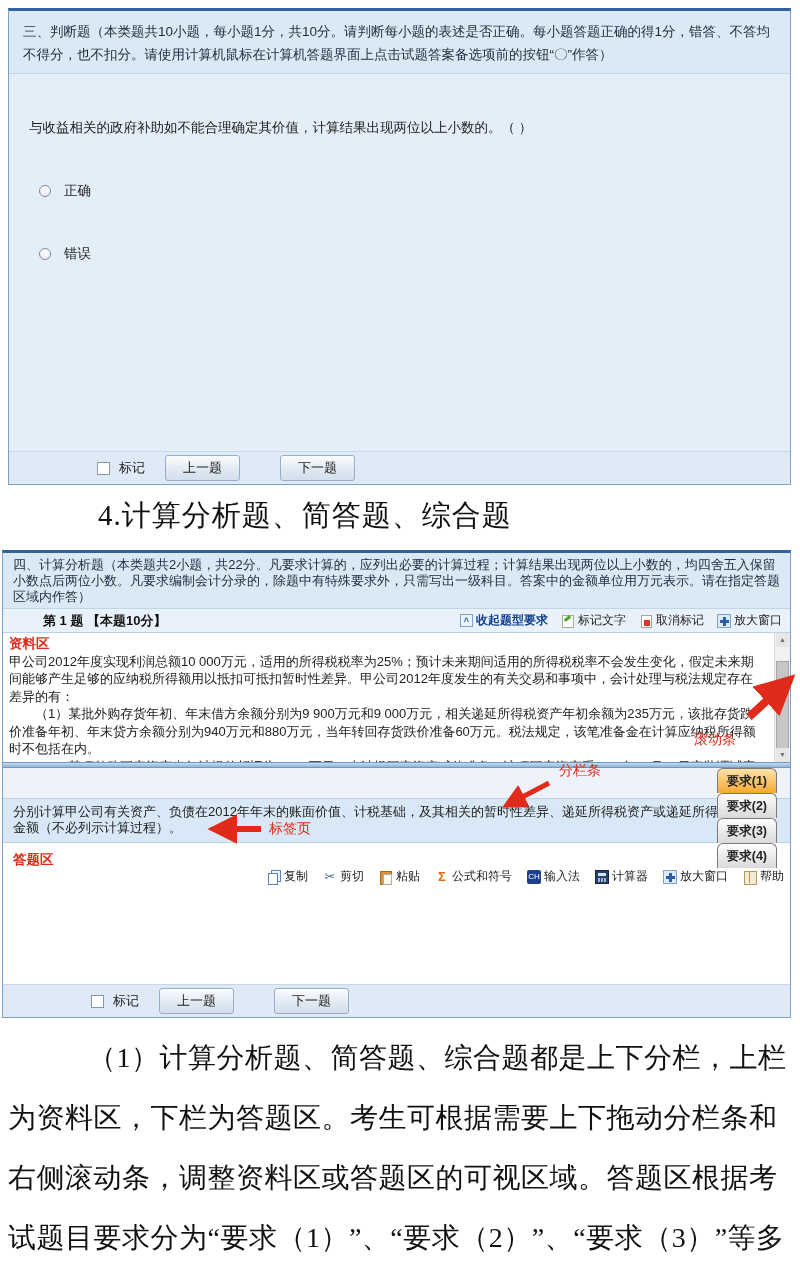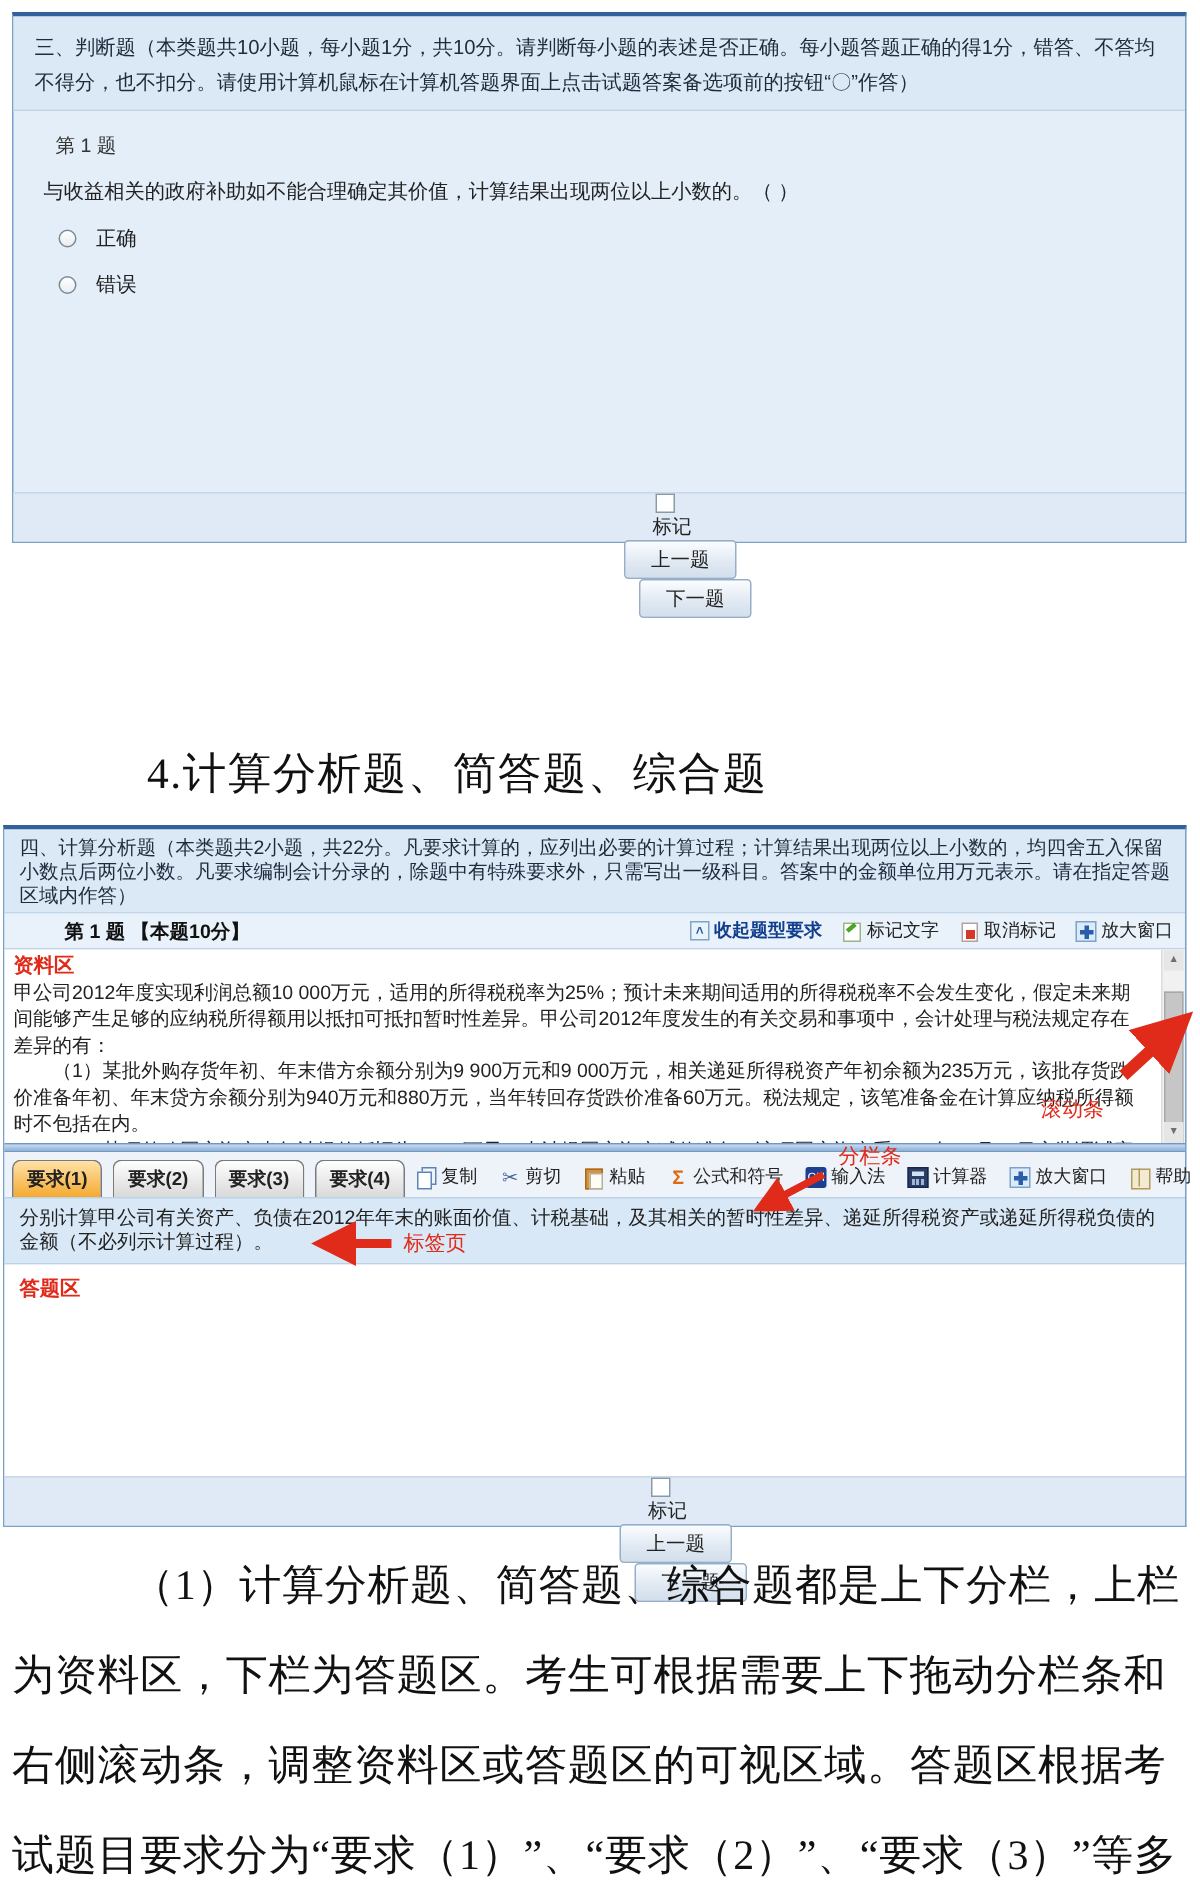--- a/index.html
+++ b/index.html
@@ -9,21 +9,21 @@
     font-family:"Liberation Sans","DejaVu Sans",sans-serif;
     color:#222; overflow:hidden;
   }
 
   
   .panel {
     position:absolute; background:#e3eef9;
     border:1px solid #7ba1c9; border-top:3px solid #31629c;
     display:flex; flex-direction:column;
   }
-  #panel1 { left:8px; top:8px; width:783px; height:354px; }
+  #panel1 { left:8px; top:8px; width:783px; height:477px;gap:32px; }
   #panel2 { left:2px; top:550px; width:789px; height:468px; }
 
   .panel-header {
     padding:9px 14px 7px; font-size:13.5px; line-height:23px;
     background:#dbe8f5; color:#1c2c3c; border-bottom:1px solid #c2d6ea;
   }
   #panel2 .panel-header { padding:4px 10px 3px; font-size:13px; line-height:16px; }
 
   
   .q-no { margin:14px 0 0 28px; font-size:13px; color:#333; }
@@ -32,21 +32,21 @@
   .radio {
     width:12px; height:12px; border:1px solid #7d8a96; border-radius:50%;
     background:linear-gradient(#ffffff,#e8edf2); flex:none;
   }
   .opt-label { margin-left:13px; font-size:13.5px; }
 
   .flex-spacer { flex:1; }
 
   .panel-footer {
     height:33px; display:flex; align-items:center;
-    padding-left:88px; background:#dfeaf6; border-top:1px solid #c6d8ea;flex-direction:column;
+    padding-left:88px; background:#dfeaf6; border-top:1px solid #c6d8ea;
   }
   .checkbox {
     width:13px; height:13px; background:#fff; border:1px solid #8b98a5; flex:none;
   }
   .cb-label { margin-left:9px; font-size:13px; }
   .nav-btn {
     margin-left:20px; padding:3px 17px; font-size:13px; color:#222;
     background:linear-gradient(#fbfdff,#dfe8f2 60%,#d3dfec);
     border:1px solid #96aec8; border-radius:3px; cursor:pointer;
     font-family:inherit;
@@ -87,21 +87,21 @@
     background:#c6c6c6; border:1px solid #a8a8a8;
   }
 
   
   .splitter {
     height:6px; background:linear-gradient(#cadcef,#8fb3d9);
     border-top:1px solid #6f99c4; border-bottom:1px solid #6f99c4;
   }
   .tab-row {
     height:30px; background:#eef3f9; display:flex; align-items:flex-end;
-    padding:0 6px 0 5px; position:relative;
+    padding:0 6px 0 5px; position:relative;flex-direction:column;
   }
   .tab {
     padding:4px 9px 3px; margin-right:7px; font-size:12.5px; font-weight:bold;
     border:1px solid #7a7a7a; border-bottom:none; border-radius:6px 6px 0 0;
     background:linear-gradient(#fefefe,#d9d9d9); cursor:pointer; white-space:nowrap;
   }
   .tab.active { background:linear-gradient(#ffe2a8,#f5a930); }
   .mini-toolbar {
     margin-left:auto; display:flex; align-items:center; gap:15px;
     font-size:12px; padding-bottom:5px; white-space:nowrap;
@@ -169,21 +169,20 @@
     font-family:"Liberation Serif","DejaVu Serif",serif;
     font-size:28px; line-height:60px; color:#111;
     padding:0 6px 0 8px; text-indent:80px; letter-spacing:0.5px;
   }
 </style>
 </head>
 <body>
 
 <div id="panel1" class="panel">
   <div class="panel-header">三、判断题（本类题共10小题，每小题1分，共10分。请判断每小题的表述是否正确。每小题答题正确的得1分，错答、不答均不得分，也不扣分。请使用计算机鼠标在计算机答题界面上点击试题答案备选项前的按钮“〇”作答）</div>
-  <div class="q-no">第 1 题</div>
   <div class="q-text">与收益相关的政府补助如不能合理确定其价值，计算结果出现两位以上小数的。（      ）</div>
   <div class="opt-row">
     <span class="radio"></span>
     <span class="opt-label">正确</span>
   </div>
   <div class="opt-row">
     <span class="radio"></span>
     <span class="opt-label">错误</span>
   </div>
   <div class="flex-spacer"></div>

